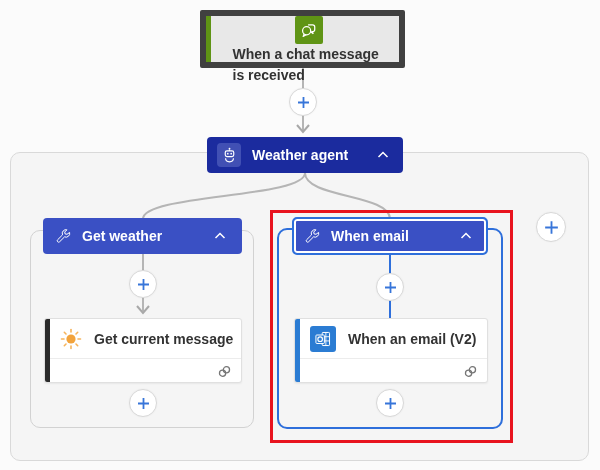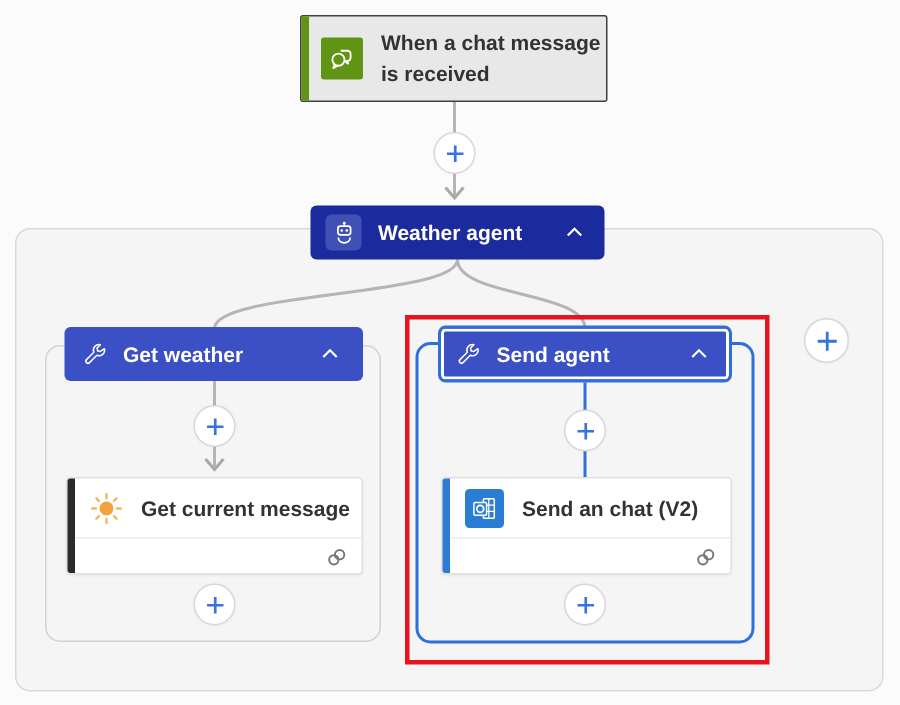--- a/index.html
+++ b/index.html
@@ -10,22 +10,22 @@
                border:1px solid #d9d9d9;border-radius:10px;z-index:1;box-sizing:border-box;}
   .scope-branch{position:absolute;border-radius:10px;z-index:2;box-sizing:border-box;}
   .scope-left{left:30px;top:230px;width:224px;height:198px;border:1px solid #d2d2d2;}
   .scope-right{left:277px;top:228px;width:226px;height:201px;border:2px solid #2e6fdb;}
   .red-frame{position:absolute;left:270px;top:210px;width:243px;height:233px;border:3px solid #e8131f;
              z-index:7;pointer-events:none;box-sizing:border-box;}
   
   .connectors{position:absolute;left:0;top:0;width:600px;height:470px;z-index:3;pointer-events:none;}
   
   .node{position:absolute;z-index:4;box-sizing:border-box;}
-  .trigger-card{left:200px;top:10px;width:205px;height:58px;background:#e8e8e8;border:1px solid #404040;
-                border-radius:2px;display:flex;align-items:center;cursor:pointer;}
+  .trigger-card{left:200px;top:10px;width:205px;height:58px;background:#e8e8e8;border:6px solid #404040;
+                border-radius:2px;display:flex;align-items:center;cursor:pointer;flex-direction:column;}
   .trigger-stripe{position:absolute;left:0;top:0;bottom:0;width:5px;background:#5f9415;}
   .trigger-icon{width:28px;height:28px;background:#5f9415;border-radius:2px;margin-left:13px;
                 display:flex;align-items:center;justify-content:center;flex:0 0 auto;}
   .trigger-label{margin-left:12px;width:152px;font-size:14px;line-height:21px;font-weight:600;color:#323232;}
   .agent-header{left:207px;top:137px;width:196px;height:36px;background:#1b2b9e;border-radius:4px;
                 display:flex;align-items:center;padding:0 10px;cursor:pointer;}
   .agent-icon{width:24px;height:24px;background:#4150b4;border-radius:4px;display:flex;
               align-items:center;justify-content:center;flex:0 0 auto;}
   .header-label{color:#fff;font-size:14px;font-weight:700;margin-left:11px;white-space:nowrap;}
   .chevron-btn{margin-left:auto;background:none;border:none;padding:4px;cursor:pointer;display:flex;}
@@ -170,21 +170,21 @@
       <path d="M6.5 1 V12 M1 6.5 H12" stroke="#3775d9" stroke-width="1.8" fill="none"></path>
     </svg>
   </button>
 
   <div class="node branch-header branch1-header">
     <span style="display:flex;">
       <svg width="16" height="16" viewBox="0 0 24 24">
         <path d="M21.9 6.7a5.6 5.6 0 0 1-7.6 6.6L7 20.6a2.1 2.1 0 0 1-3-3l7.3-7.3a5.6 5.6 0 0 1 6.6-7.6L14.6 6l.5 2.9 2.9.5 3.9-2.7z" fill="none" stroke="#fff" stroke-width="1.5" stroke-linejoin="round"></path>
       </svg>
     </span>
-    <span class="header-label">Send agent</span>
+    <span class="header-label">When email</span>
     <button class="chevron-btn">
       <svg width="12" height="8" viewBox="0 0 12 8">
         <path d="M1.5 6 L6 1.5 L10.5 6" stroke="#fff" stroke-width="1.5" fill="none"></path>
       </svg>
     </button>
   </div>
 
   <button class="plus-btn plus-b1">
     <svg width="13" height="13" viewBox="0 0 13 13">
       <path d="M6.5 1 V12 M1 6.5 H12" stroke="#3775d9" stroke-width="1.8" fill="none"></path>
@@ -197,21 +197,21 @@
       <span class="action-icon outlook-chip">
         <svg width="20" height="20" viewBox="0 0 26 26">
           <rect x="12" y="4.5" width="9.5" height="17" rx="1" fill="none" stroke="#fff" stroke-width="1.3"></rect>
           <line x1="12" y1="10" x2="21.5" y2="10" stroke="#fff" stroke-width="1.1"></line>
           <line x1="12" y1="15.5" x2="21.5" y2="15.5" stroke="#fff" stroke-width="1.1"></line>
           <line x1="16.7" y1="4.5" x2="16.7" y2="21.5" stroke="#fff" stroke-width="1.1"></line>
           <rect x="3.8" y="7.8" width="11" height="11" rx="1" fill="#2b7cd3" stroke="#fff" stroke-width="1.3"></rect>
           <circle cx="9.3" cy="13.3" r="3" fill="none" stroke="#fff" stroke-width="1.5"></circle>
         </svg>
       </span>
-      <span class="card-title">Send an chat (V2)</span>
+      <span class="card-title">When an email (V2)</span>
     </div>
     <div class="card-row2">
       <span style="display:flex;">
         <svg width="15" height="15" viewBox="0 0 14 14">
           <circle cx="5.2" cy="8.6" r="2.9" fill="none" stroke="#767676" stroke-width="1.2"></circle>
           <circle cx="8.8" cy="5.4" r="2.9" fill="none" stroke="#767676" stroke-width="1.2"></circle>
         </svg>
       </span>
     </div>
   </div>

